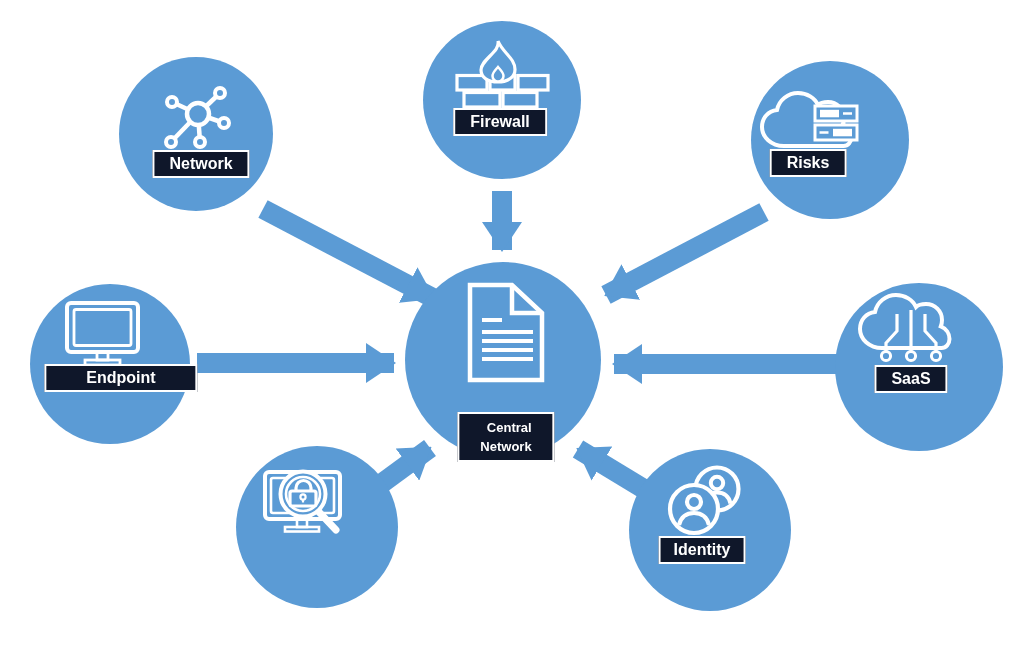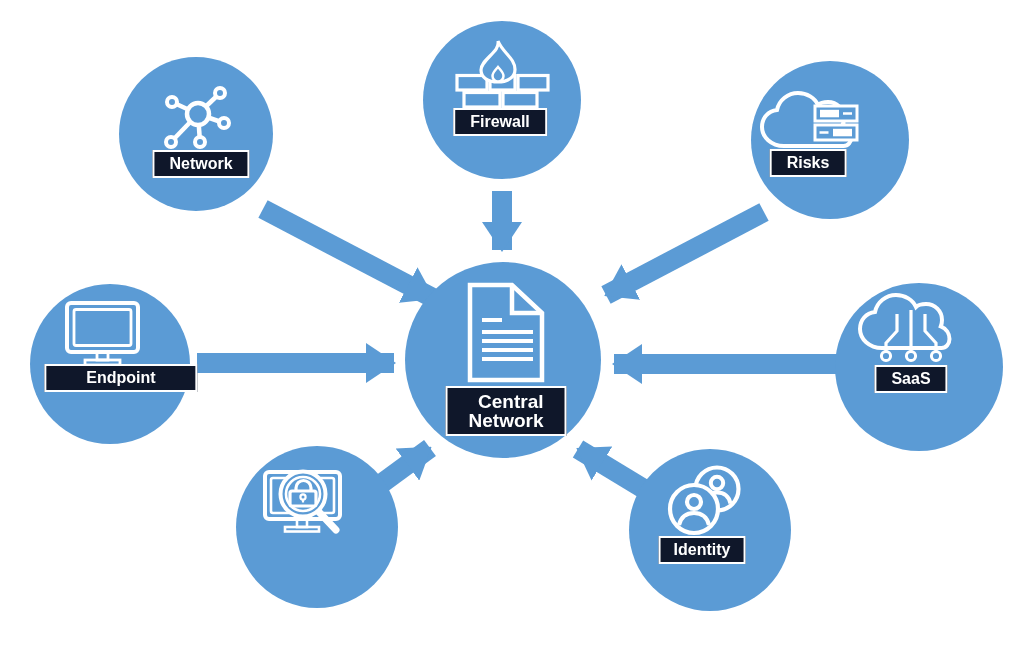--- a/index.html
+++ b/index.html
@@ -19,23 +19,24 @@
     color:#ffffff;
     font-weight:bold;
     font-size:16px;
     line-height:20px;
     padding:2px 15px;
     white-space:nowrap;
     text-align:right;
     box-sizing:border-box;
   }
   .label.center-label{
-    font-size:19px;
+    font-size:13px;
     line-height:19px;
     padding:4px 21px;
+    margin-top:26px;
   }
 </style>
 </head>
 <body>
 
 <div class="stage">
 
   <svg width="1024" height="654" viewBox="0 0 1024 654">
     <defs>
       <marker id="ah" viewBox="0 0 1.5 2" markerWidth="1.5" markerHeight="2" refX="1.4" refY="1" orient="auto" markerUnits="strokeWidth">

